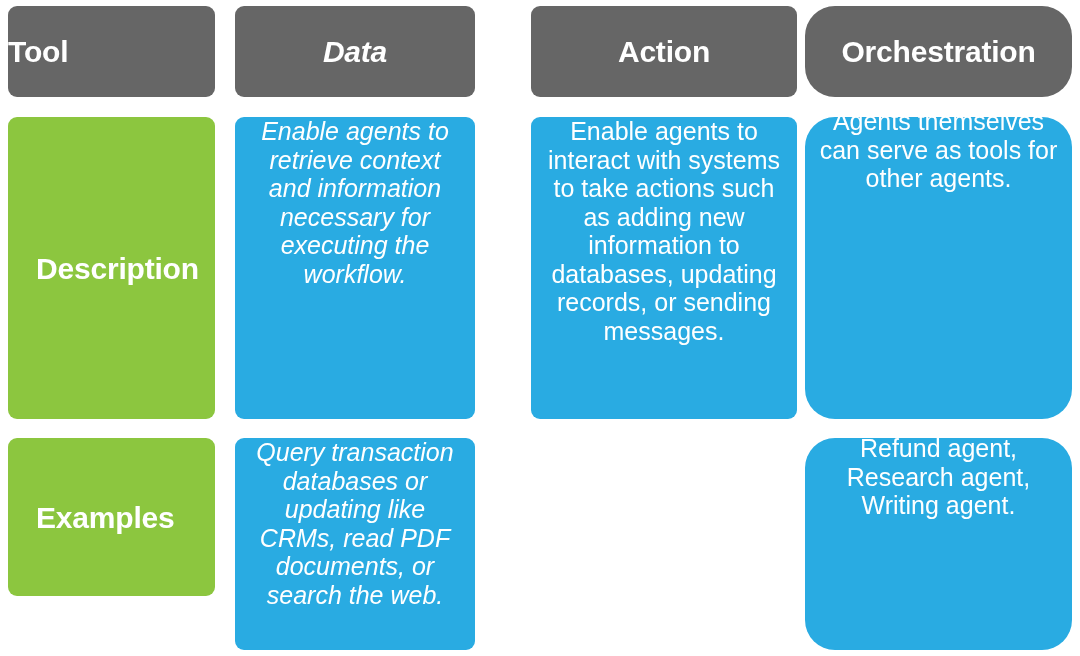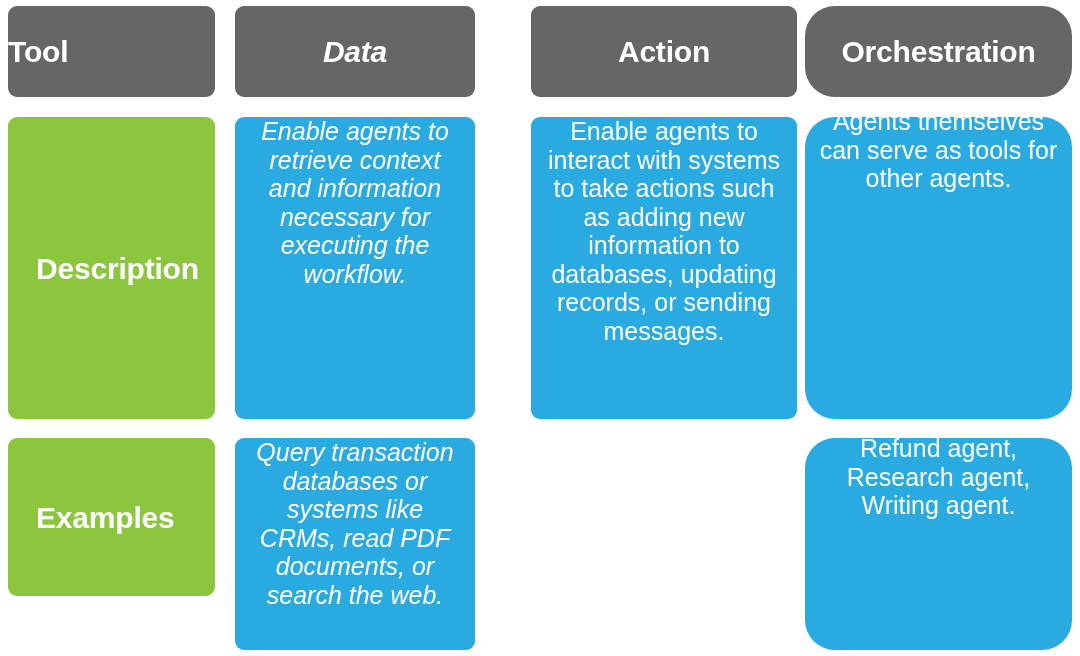--- a/index.html
+++ b/index.html
@@ -127,21 +127,21 @@
 
   <div class="cell body col-4 row-1 nudge-up-10">
     <span class="body-text">Agents themselves can serve as tools for other agents.</span>
   </div>
 
   <div class="cell rowlabel col-1 row-2">
     <span class="rowlabel-text">Examples</span>
   </div>
 
   <div class="cell body col-2 row-2">
-    <span class="body-text">Query transaction databases or systems like CRMs, read PDF documents, or search the web.</span>
+    <span class="body-text">Query transaction databases or updating like CRMs, read PDF documents, or search the web.</span>
   </div>
 
 
   <div class="cell body col-4 row-2 nudge-up-4">
     <span class="body-text">Refund agent, Research agent, Writing agent.</span>
   </div>
 
 </div>
 
 </body></html>

